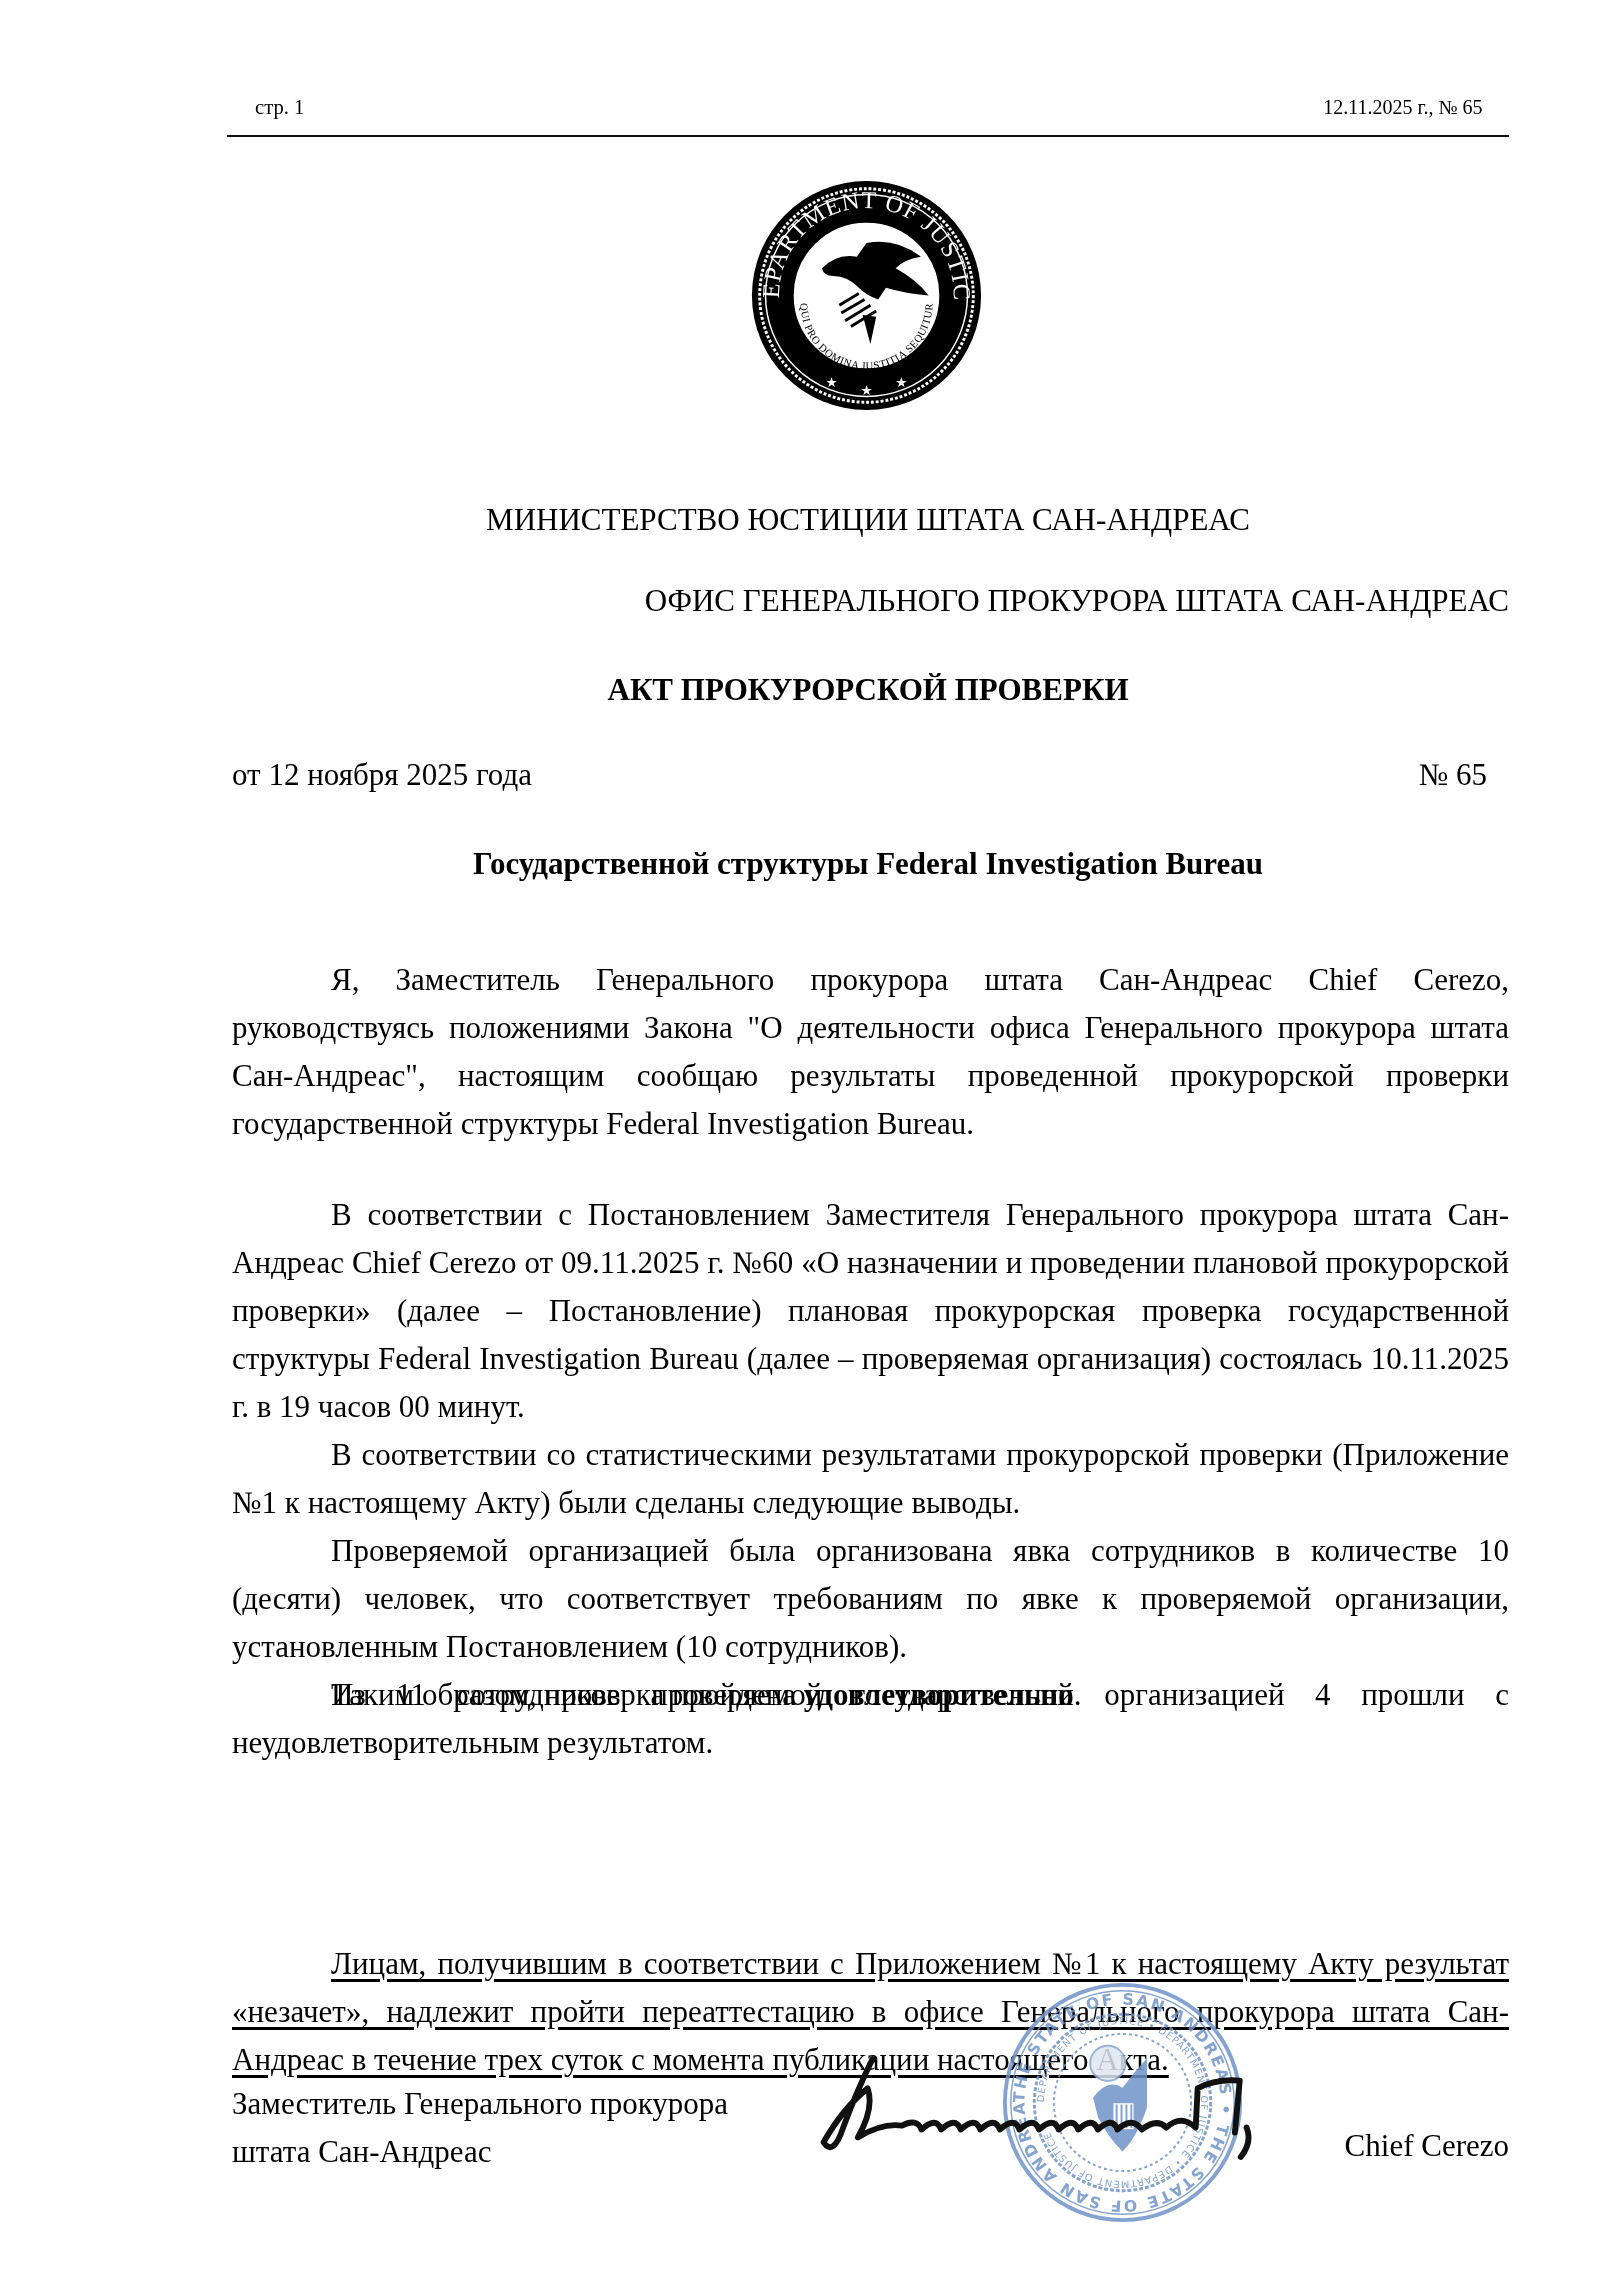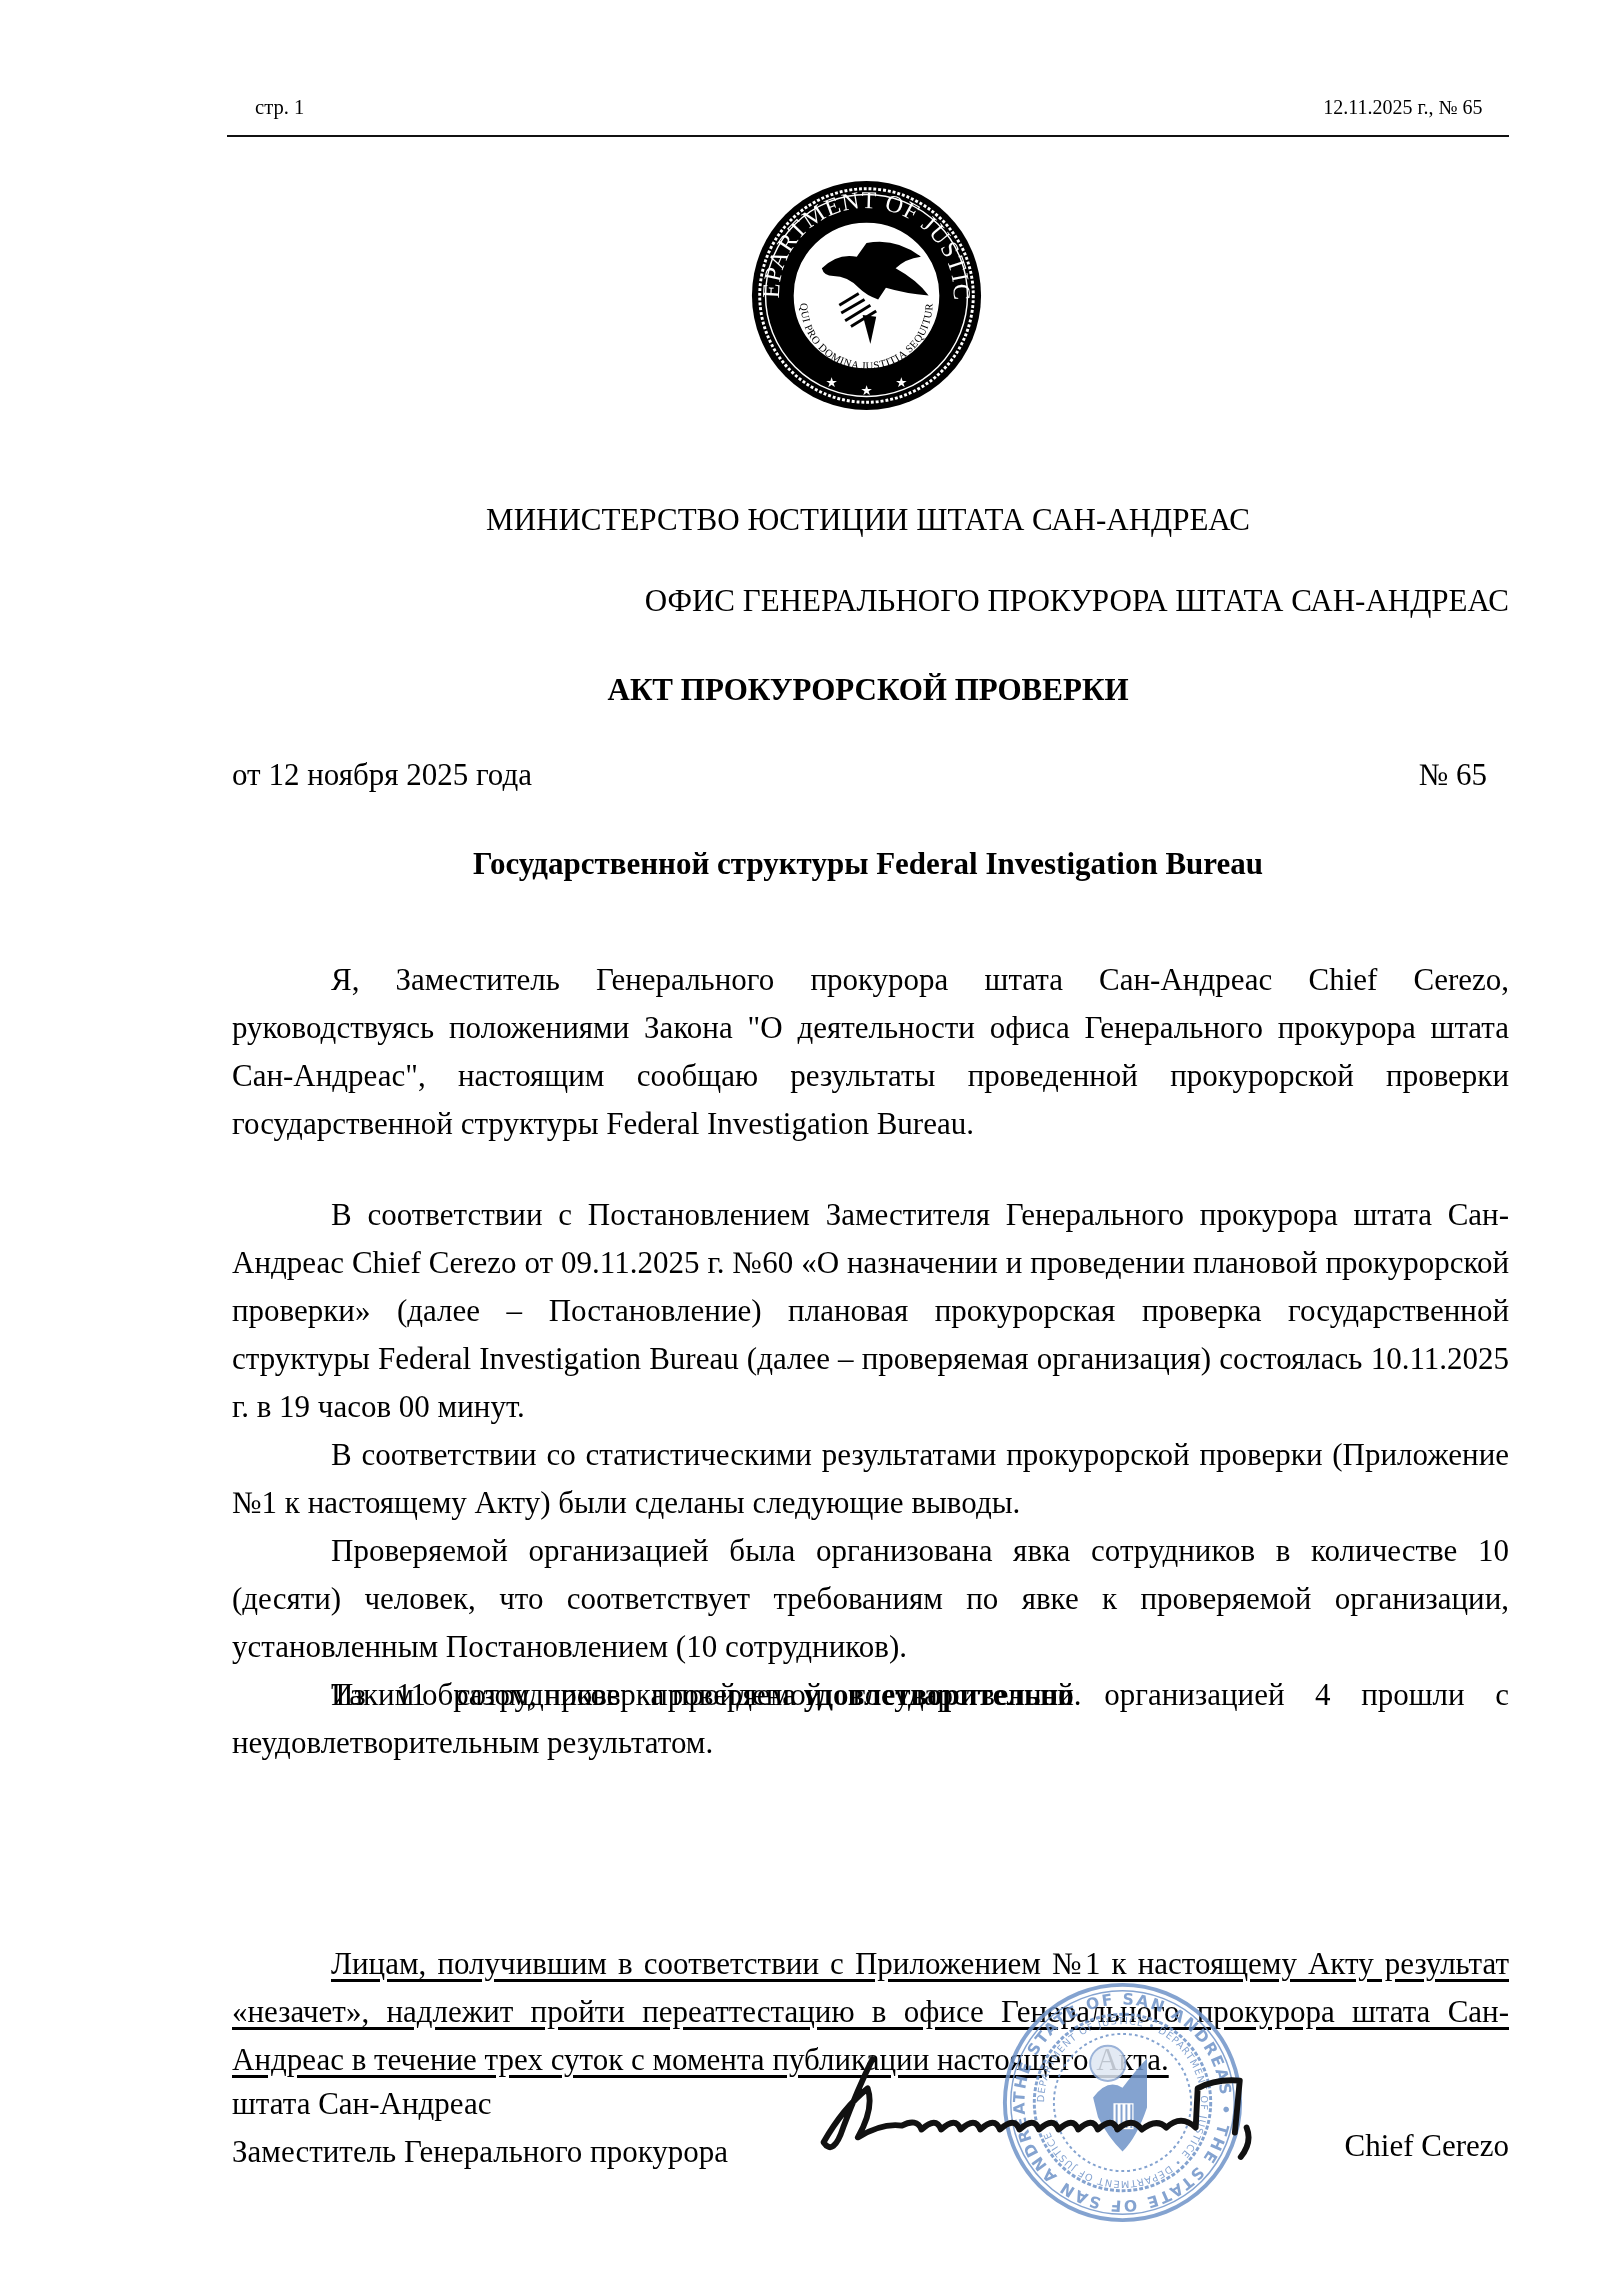--- a/index.html
+++ b/index.html
@@ -81,22 +81,22 @@
 
 <div class="para" style="top:923px;margin-top:33px;">Я, Заместитель Генерального прокурора штата Сан-Андреас Chief Cerezo, руководствуясь положениями Закона "О деятельности офиса Генерального прокурора штата Сан-Андреас", настоящим сообщаю результаты проведенной прокурорской проверки государственной структуры Federal Investigation Bureau.</div>
 <div class="para" style="top:1191px;">В соответствии с Постановлением Заместителя Генерального прокурора штата Сан-Андреас Chief Cerezo от 09.11.2025 г. №60 «О назначении и проведении плановой прокурорской проверки» (далее – Постановление) плановая прокурорская проверка государственной структуры Federal Investigation Bureau (далее – проверяемая организация) состоялась 10.11.2025 г. в 19 часов 00 минут.</div>
 <div class="para" style="top:1431px;">В соответствии со статистическими результатами прокурорской проверки (Приложение №1 к настоящему Акту) были сделаны следующие выводы.</div>
 <div class="para" style="top:1527px;">Проверяемой организацией была организована явка сотрудников в количестве 10 (десяти) человек, что соответствует требованиям по явке к проверяемой организации, установленным Постановлением (10 сотрудников).</div>
 <div class="para" style="top:1671px;">Из 11 сотрудников проверяемой государственной организацией 4 прошли с неудовлетворительным результатом.</div>
 <div class="para" style="top:1671px;"><span>Таким образом, проверка пройдена </span><span class="bold">удовлетворительно</span><span>.</span></div>
 <div class="para u" style="top:1912px;margin-top:28px;">Лицам, получившим в соответствии с Приложением №1 к настоящему Акту результат «незачет», надлежит пройти переаттестацию в офисе Генерального прокурора штата Сан-Андреас в течение трех суток с момента публикации настоящего Акта.</div>
 
 <div class="sig-block">
+  <div>Заместитель Генерального прокурора</div>
   <div>штата Сан-Андреас</div>
-  <div>Заместитель Генерального прокурора</div>
 </div>
 
 <svg class="stamp" viewBox="0 0 250 250">
   <defs>
     <path id="stampRing" d="M 125 125 m -100 0 a 100 100 0 1 1 200 0 a 100 100 0 1 1 -200 0"></path>
     <path id="stampInner" d="M 125 125 m -80 0 a 80 80 0 1 1 160 0 a 80 80 0 1 1 -160 0"></path>
   </defs>
   <circle cx="125" cy="125" r="120" fill="none" stroke="#6f93c8" stroke-width="4"></circle>
   <circle cx="125" cy="125" r="114" fill="none" stroke="#6f93c8" stroke-width="1.5"></circle>
   <text font-family="DejaVu Sans, sans-serif" font-size="16" font-weight="bold" fill="#6f93c8" letter-spacing="2">

